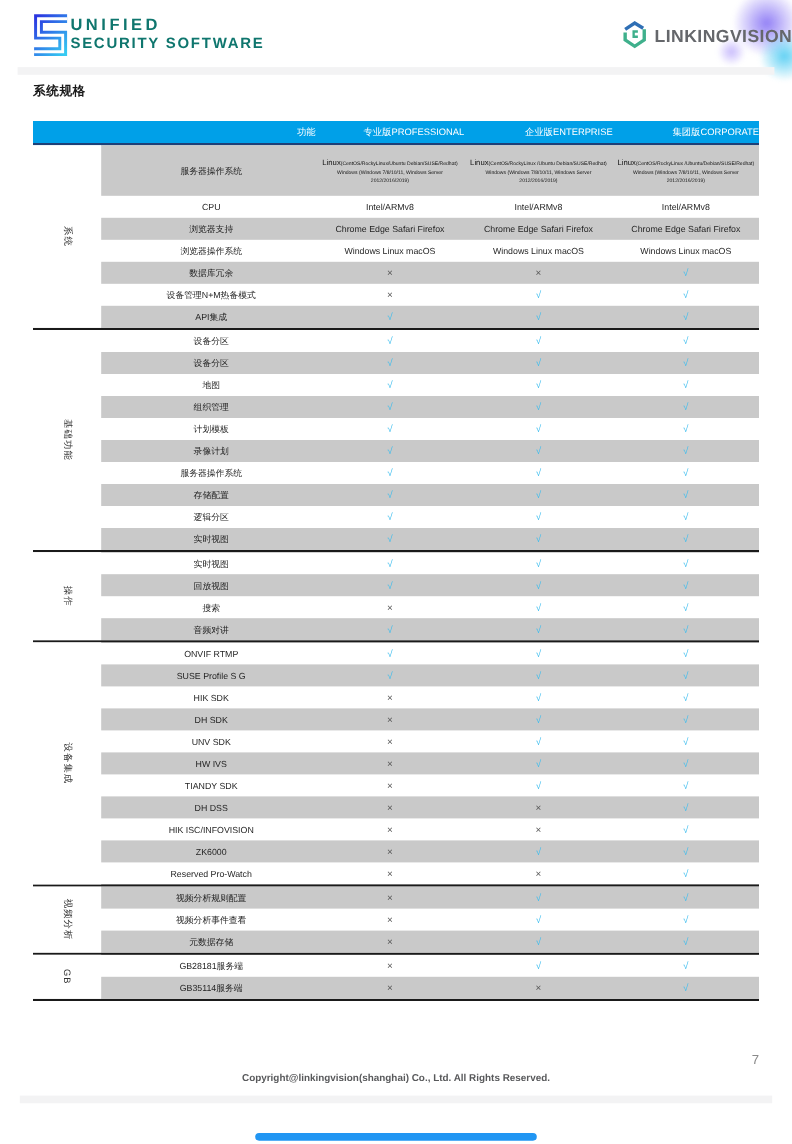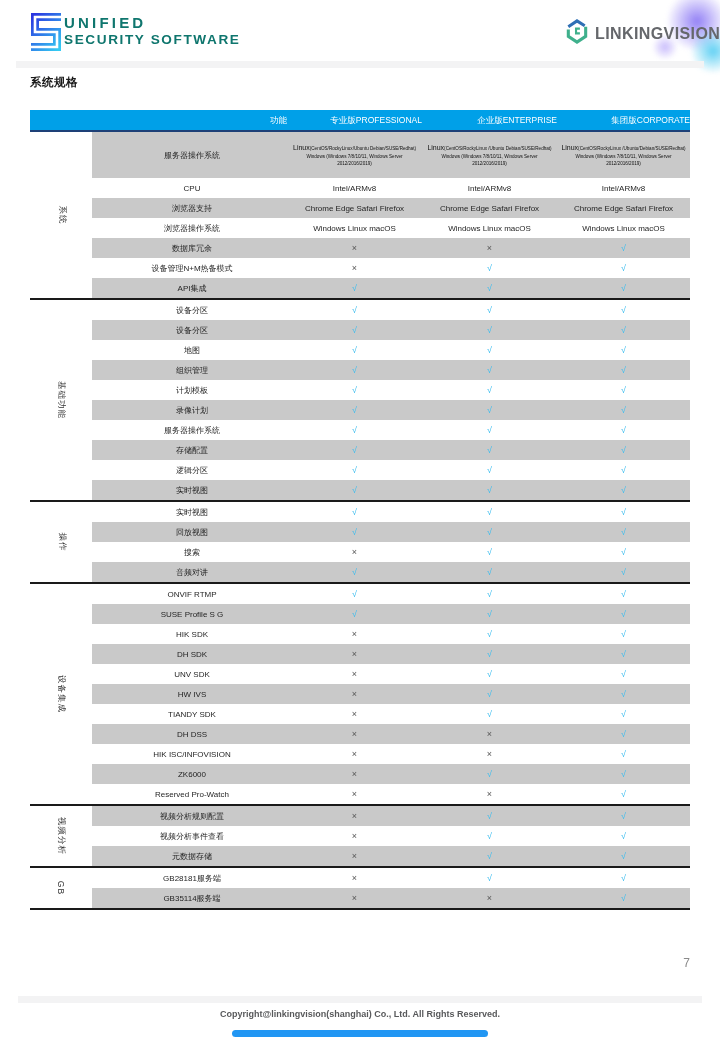--- a/index.html
+++ b/index.html
@@ -40,21 +40,21 @@
   .row .cell{text-align:center;font-size:8px;color:#1F1F1F;}
   .row .cell .check-mark{color:#3DBDEE;font-size:9px;}
   .row .cell .cross-mark{color:#565656;font-size:9px;}
   .row.os-row{height:46px;}
   .os-cell{text-align:center;line-height:1.5;padding:1px 3px;}
   .os-main{font-size:7px;color:#111;}
   .os-small{font-size:4.6px;color:#111;}
 
   
   .page-number{position:absolute;right:30px;top:956px;font-size:12px;color:#8A8A8A;}
-  .copyright{position:absolute;left:0;top:1009px;width:720px;text-align:center;font-size:9px;font-weight:bold;color:#58595B;}
+  .copyright{position:absolute;left:0;top:975px;width:720px;text-align:center;font-size:9px;font-weight:bold;color:#58595B;}
   .bottom-accent{position:absolute;left:232px;top:1030px;width:256px;height:7px;background:#2196F3;border-radius:3.5px;}
 </style>
 </head>
 <body>
 
 <div class="page">
 
   <div class="blob purple"></div>
   <div class="blob cyan"></div>
   <div class="blob purple-s"></div>

